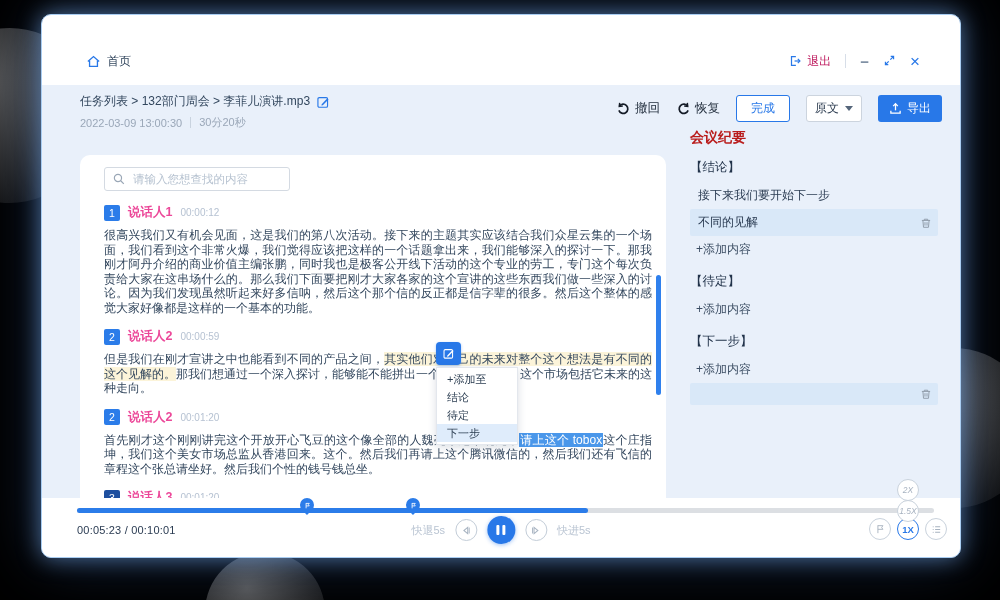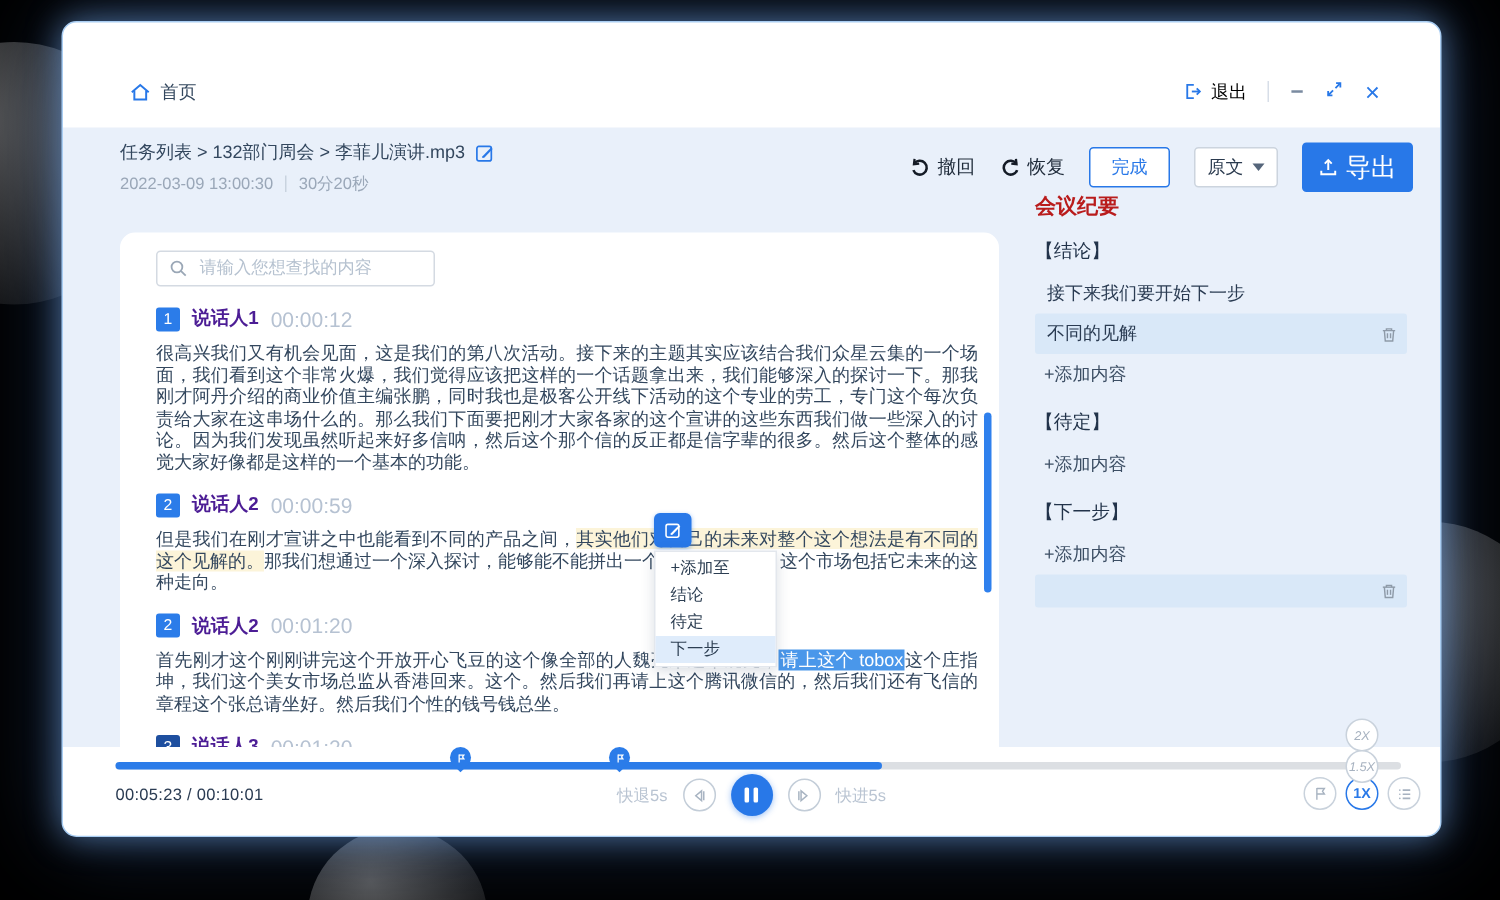--- a/index.html
+++ b/index.html
@@ -18,58 +18,58 @@
     background:#fff;border-radius:10px;border:1px solid #a9cdf2;
     box-shadow:0 0 22px rgba(130,185,255,.55),0 0 60px rgba(90,150,255,.28);}
 
   
   .titlebar{height:70px;box-sizing:border-box;display:flex;align-items:center;
     justify-content:space-between;padding:22px 40px 0 44px;}
   .tb-left{display:flex;align-items:center;gap:6px;color:#33475e;font-size:12px;}
   .tb-right{display:flex;align-items:center;gap:14px;}
   .ico{display:inline-flex;align-items:center;justify-content:center;}
   .blue{color:#2878e8;}
-  .exit-group{display:flex;align-items:center;gap:5px;font-size:12px;color:#000000;cursor:pointer;}
+  .exit-group{display:flex;align-items:center;gap:5px;font-size:12px;color:#be185d;cursor:pointer;}
   .tb-div{width:1px;height:14px;background:#d7dee8;}
   .tb-btn{font-size:15px;line-height:1;color:#2878e8;cursor:pointer;}
   .tb-min{color:#7a8ba0;font-weight:bold;}
 
   
   .content-bg{position:absolute;top:70px;left:0;right:0;bottom:59px;background:#e9f0fa;}
 
   .header-row{display:flex;justify-content:space-between;align-items:flex-start;
     padding:8px 18px 0 38px;}
   .bc-line{display:flex;align-items:center;gap:6px;font-size:12px;color:#33475e;}
   .date-line{margin-top:5px;font-size:11px;color:#9aa7b8;display:flex;align-items:center;gap:8px;}
   .date-sep{width:1px;height:11px;background:#c9d3df;}
   .toolbar{display:flex;align-items:center;gap:16px;margin-top:2px;}
   .tool-group{display:flex;align-items:center;gap:4px;font-size:12.5px;color:#1f2b3a;cursor:pointer;}
   .btn-done{background:#fff;border:1px solid #2878e8;color:#2878e8;font-size:12px;
     padding:4px 14px;border-radius:3px;cursor:pointer;}
   .sel-mode{background:#fff;border:1px solid #ccd4de;color:#2a3a4e;font-size:12px;
     padding:4px 8px;border-radius:3px;display:flex;align-items:center;gap:6px;cursor:pointer;}
   .caret{width:0;height:0;border-left:4px solid transparent;border-right:4px solid transparent;
     border-top:5px solid #55657a;}
-  .btn-export{background:#2878e8;color:#fff;font-size:17px;padding:5px 11px;border-radius:3px;
+  .btn-export{background:#2878e8;color:#fff;font-size:12px;padding:5px 11px;border-radius:3px;
     display:flex;align-items:center;gap:5px;cursor:pointer;}
 
   
   .card{position:absolute;left:38px;top:38px;width:586px;height:358px;background:#fff;
     border-radius:10px;box-sizing:border-box;padding:12px 14px 0 24px;overflow:hidden;margin-top:32px;}
   .search-box{width:186px;height:24px;box-sizing:border-box;border:1px solid #d4dae2;border-radius:3px;
     display:flex;align-items:center;gap:6px;padding:0 8px;color:#98a5b5;}
   .search-box input{border:none;outline:none;flex:1;font-size:11.5px;color:#33475e;
     font-family:inherit;background:transparent;}
   .search-box input::placeholder{color:#b6c2d0;}
   .seg-head{display:flex;align-items:center;gap:8px;margin-top:13px;}
   .badge{width:16px;height:16px;border-radius:2px;background:#2b7ce9;color:#fff;font-size:10.5px;
     display:flex;align-items:center;justify-content:center;}
   .badge.dark{background:#1e4f9f;}
-  .sp-name{font-size:12.5px;font-weight:bold;color:#4c1d95;}
-  .sp-time{font-size:14px;color:#b6c2d2;}
+  .sp-name{font-size:12.5px;font-weight:bold;color:#ec4899;}
+  .sp-time{font-size:10px;color:#b6c2d2;}
   .para{margin-top:7px;font-size:12px;line-height:14.5px;color:#33475e;text-align:justify;}
   .hl-yellow{background:#fcf4d9;}
   .hl-select{background:#4a97ea;color:#fff;padding:0 1px;}
   .card-scroll{position:absolute;right:5px;top:120px;width:5px;height:120px;background:#2f80ed;border-radius:3px;}
 
   
   .float-edit{position:absolute;left:356px;top:187px;width:25px;height:23px;background:#2878e8;
     border-radius:4px;display:flex;align-items:center;justify-content:center;color:#fff;cursor:pointer;
     box-shadow:0 1px 3px rgba(40,120,232,.4);z-index:6;}
   .ctx-menu{position:absolute;left:356px;top:212px;width:80px;background:#fff;border:1px solid #e3e7ed;

